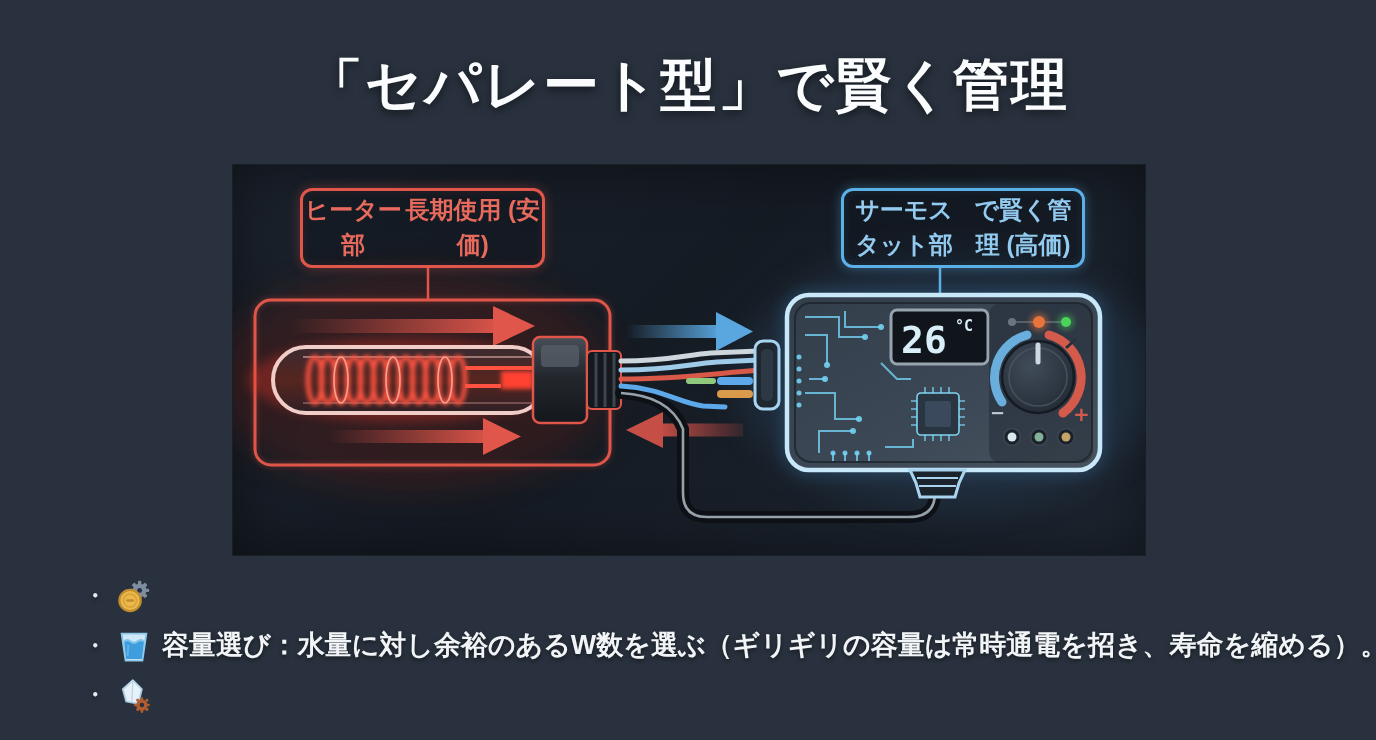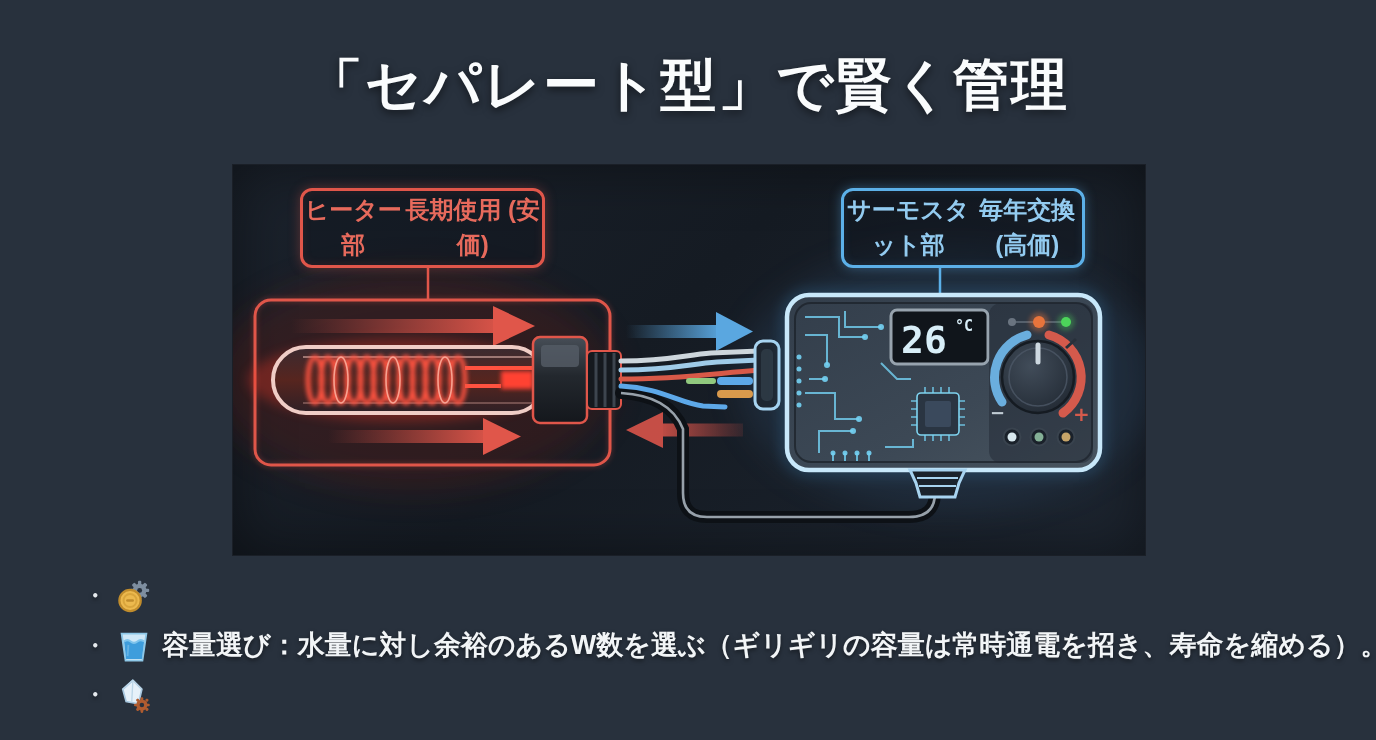--- a/index.html
+++ b/index.html
@@ -286,21 +286,21 @@
         </g>
       </g>
     </svg>
 
     <div class="callout red">
       <div>ヒーター部</div>
       <div>長期使用 (安価)</div>
     </div>
     <div class="callout blue">
       <div>サーモスタット部</div>
-      <div>毎年交換 (高価)</div>
+      <div>で賢く管理 (高価)</div>
     </div>
   </div>
 
   <div class="bullets">
 
     <div class="bullet-row">
       <span class="bullet-marker">・</span>
       <span class="bullet-icon">
         <svg viewBox="0 0 32 32">
           <g fill="#7e8ea0">

